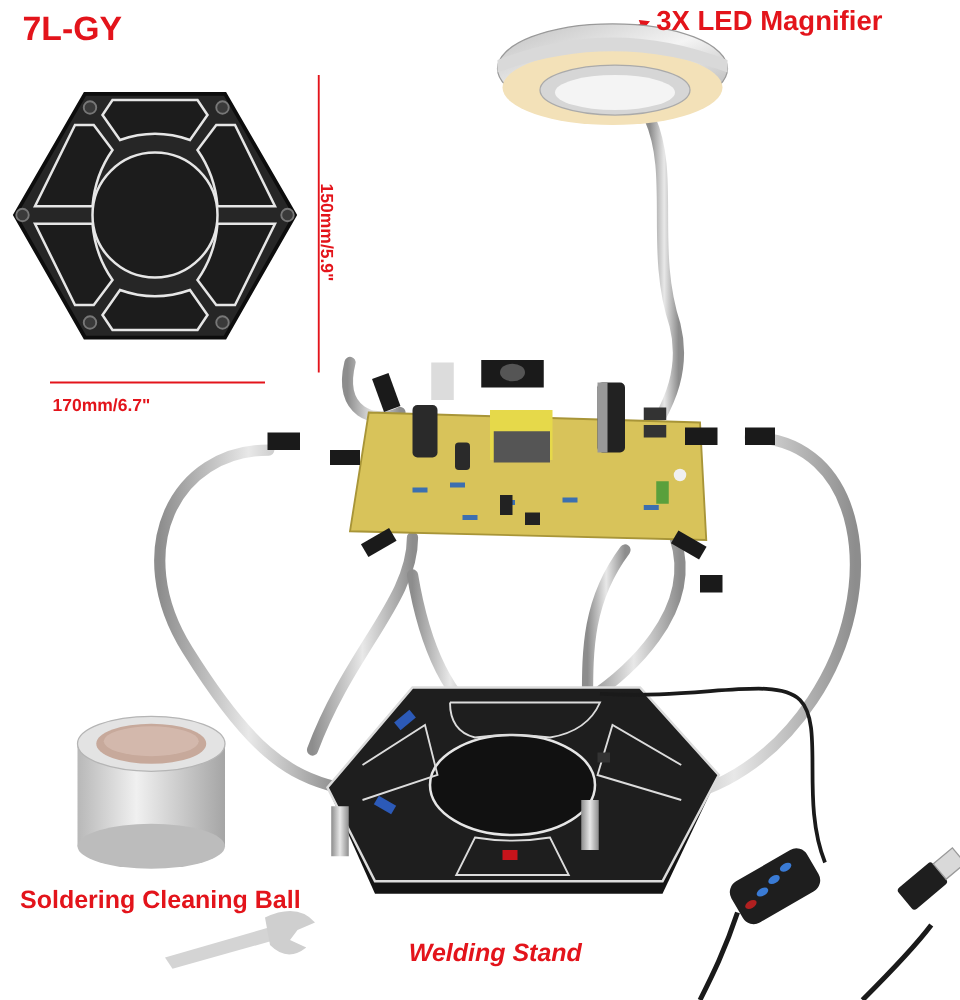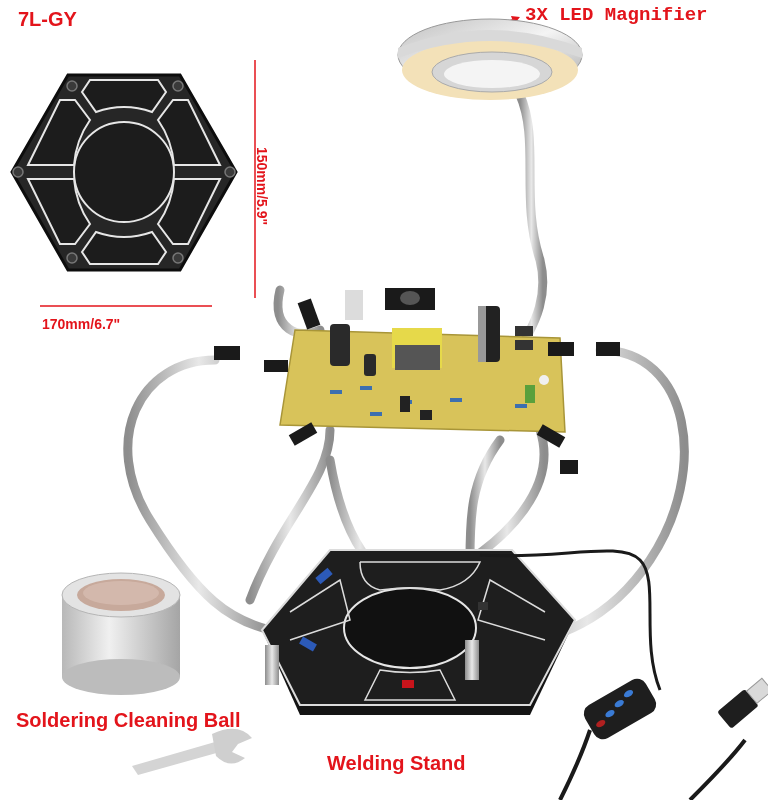--- a/index.html
+++ b/index.html
@@ -1,23 +1,23 @@
 <!DOCTYPE html>
 <html><head>
 <meta charset="utf-8">
 <style>
   html,body{margin:0;padding:0;background:#fff;}
   body{width:768px;height:800px;position:relative;overflow:hidden;font-family:"Liberation Sans",sans-serif;}
   .label{position:absolute;color:#e3141b;font-weight:bold;white-space:nowrap;font-family:"Liberation Sans",sans-serif;}
-  #model{left:18px;top:8px;font-size:20px;}
-  #mag-label{left:525px;top:4px;font-size:19px;font-family:Liberation Mono, monospace;}
+  #model{left:18px;top:8px;font-size:27px;}
+  #mag-label{left:525px;top:4px;font-size:22px;}
   #dim-w{left:42px;top:316px;font-size:14px;}
   #dim-h{left:262px;top:186px;font-size:14px;transform:translate(-50%,-50%) rotate(90deg);transform-origin:center;}
   #ball-label{left:16px;top:709px;font-size:20px;}
-  #stand-label{left:327px;top:752px;font-size:20px;}
+  #stand-label{left:327px;top:752px;font-size:20px;font-style:italic;}
   svg.art{position:absolute;left:0;top:0;}
 </style>
 </head>
 <body>
 
 <svg class="art" width="768" height="800" viewBox="0 0 768 800">
   <defs>
     <linearGradient id="metal" x1="0" y1="0" x2="1" y2="0">
       <stop offset="0" stop-color="#8d8d8d"></stop>
         <stop offset="0.5" stop-color="#e8e8e8"></stop>

